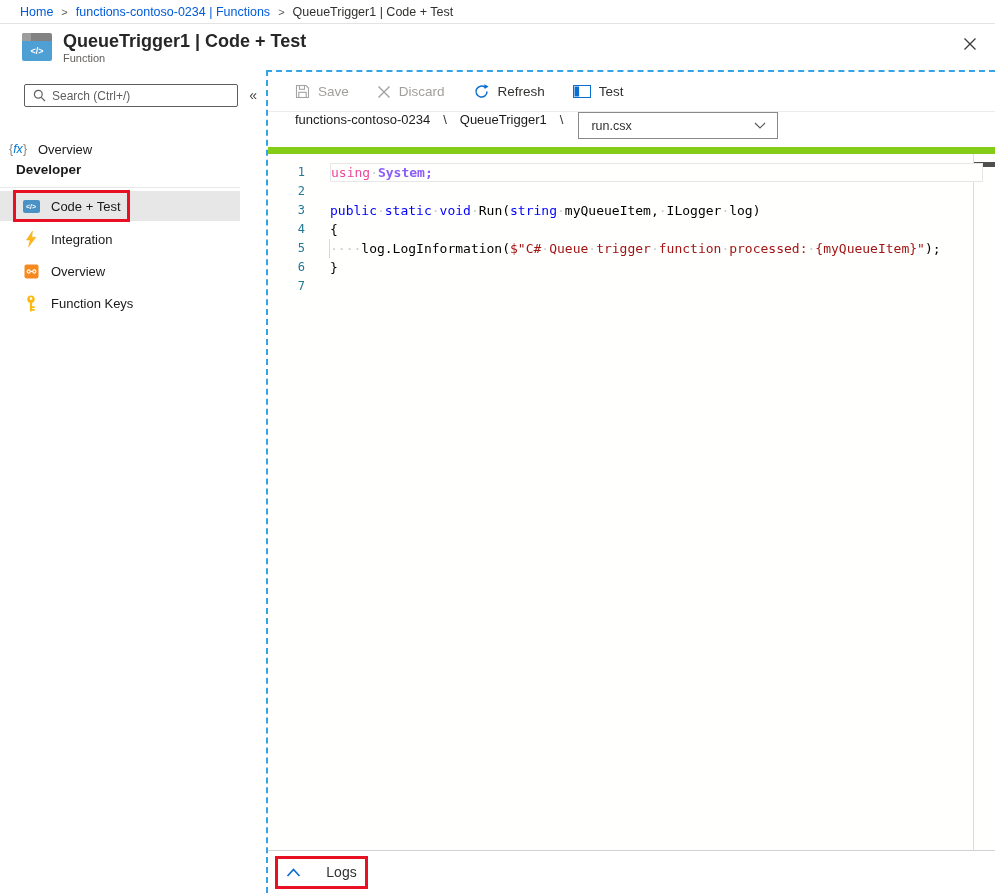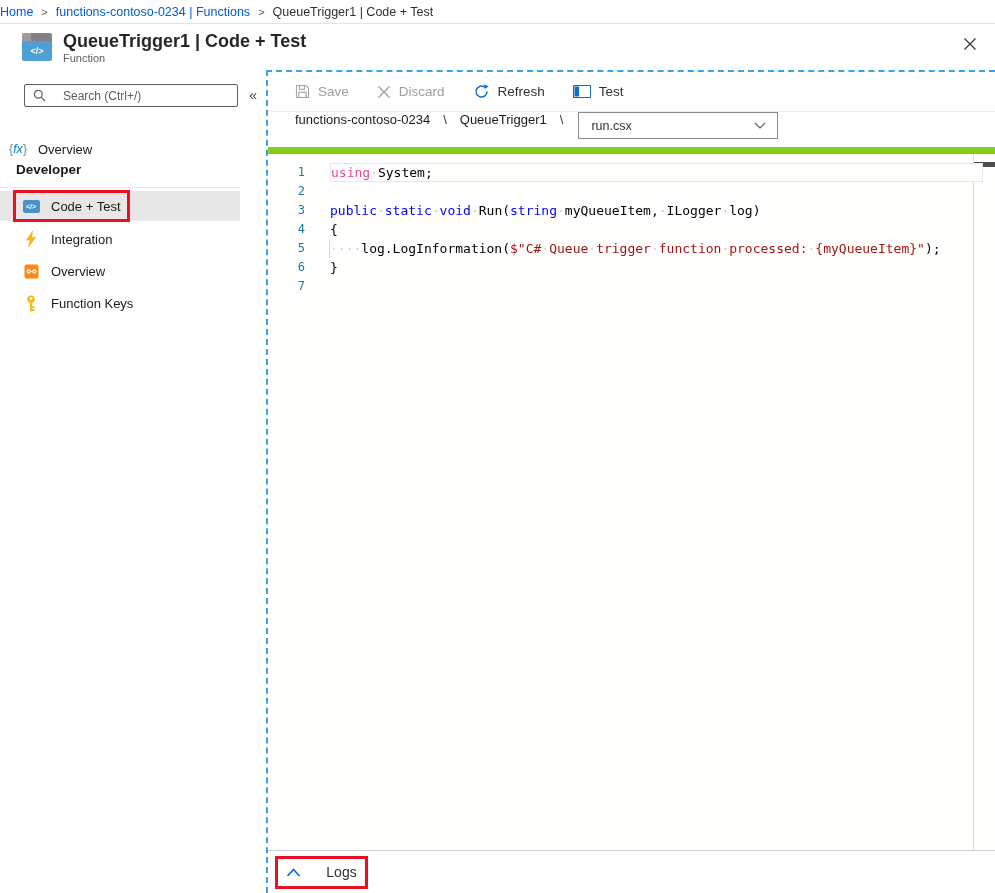--- a/index.html
+++ b/index.html
@@ -2,21 +2,21 @@
 <html><head>
 <meta charset="utf-8">
 <style>
   * { margin:0; padding:0; box-sizing:border-box; }
   html,body { width:995px; height:893px; background:#fff; overflow:hidden; }
   body { position:relative; font-family:"Liberation Sans",sans-serif; color:#1a1a1a; }
   svg { display:block; }
 
   
   .breadcrumb { position:absolute; left:0; top:0; width:995px; height:24px;
-    display:flex; align-items:center; padding-left:0; font-size:12.5px;
+    display:flex; align-items:center; padding-left:20px; font-size:12.5px;
     border-bottom:1px solid #e3e3e3; background:#fff; }
   .crumb-link { color:#015cda; cursor:pointer; }
   .crumb-sep { color:#605e5c; margin:0 8px; font-size:11px; }
   .crumb-current { color:#323130; }
 
   
   .header { position:absolute; left:0; top:24px; width:995px; height:46px;
     display:flex; align-items:center; padding-left:22px; background:#fff; }
   .title-icon { width:30px; height:28px; border-radius:2px; overflow:hidden;
     display:flex; flex-direction:column; flex:none; }
@@ -28,21 +28,21 @@
   .h-text { margin-left:11px; }
   .h-title { font-size:18px; font-weight:700; color:#262626; line-height:20px; }
   .h-sub { font-size:11px; color:#605e5c; margin-top:1px; }
   .close-btn { position:absolute; right:14px; top:9px; width:22px; height:22px;
     display:flex; align-items:center; justify-content:center; cursor:pointer; }
 
   
   .sidebar { position:absolute; left:0; top:70px; width:266px; height:823px; background:#fff; }
   .search-box { position:absolute; left:24px; top:14px; width:214px; height:23px;
     border:1px solid #605e5c; border-radius:2px; display:flex; align-items:center;
-    padding-left:8px; gap:17px; background:#fff; }
+    padding-left:8px; gap:6px; background:#fff; }
   .search-box input { border:none; outline:none; flex:1; font-size:12px;
     font-family:"Liberation Sans",sans-serif; color:#323130; background:transparent; }
   .search-box input::placeholder { color:#605e5c; opacity:1; }
   .collapse-btn { position:absolute; right:9px; top:16px; font-size:14px;
     color:#444; cursor:pointer; line-height:18px; }
   .nav-row { position:absolute; left:0; width:240px; height:30px; display:flex;
     align-items:center; padding-left:22px; gap:11px; font-size:13px;
     color:#1a1a1a; cursor:pointer; }
   .nav-row.active { background:#e7e7e7; }
   .nav-icn { width:18px; display:flex; justify-content:center; flex:none; }
@@ -230,21 +230,21 @@
       <svg width="12" height="7" viewBox="0 0 12 7">
         <path d="M1 1 L6 6 L11 1" fill="none" stroke="#605e5c" stroke-width="1.2"></path>
       </svg>
     </div>
   </div>
 
   <div class="editor">
     <div>
         <div class="code-line current">
           <span class="ln">1</span>
-          <span class="lc"><span style="color: #ec4899;">using</span><span class="ws">·</span><span style="color: #000000;">System;</span></span>
+          <span class="lc"><span style="color: #ec4899;">using</span><span class="ws">·</span><span style="color: #8b5cf6; font-weight: bold;">System;</span></span>
         </div>
         <div class="code-line">
           <span class="ln">2</span>
           <span class="lc"></span>
         </div>
         <div class="code-line">
           <span class="ln">3</span>
           <span class="lc"><span style="color: rgb(0, 0, 255);">public</span><span class="ws">·</span><span style="color: rgb(0, 0, 255);">static</span><span class="ws">·</span><span style="color: rgb(0, 0, 255);">void</span><span class="ws">·</span><span style="color: rgb(0, 0, 0);">Run(</span><span style="color: rgb(0, 0, 255);">string</span><span class="ws">·</span><span style="color: rgb(0, 0, 0);">myQueueItem,</span><span class="ws">·</span><span style="color: rgb(0, 0, 0);">ILogger</span><span class="ws">·</span><span style="color: rgb(0, 0, 0);">log)</span></span>
         </div>
         <div class="code-line">

